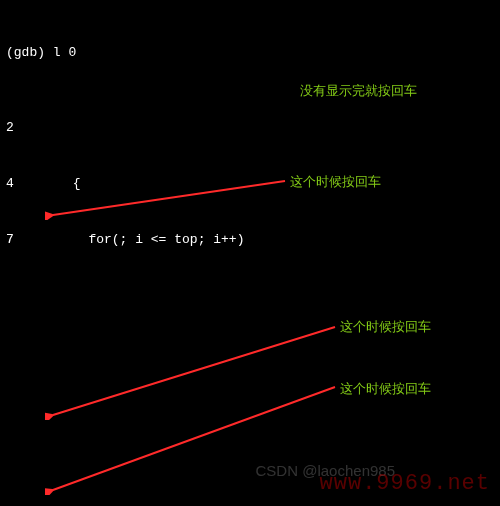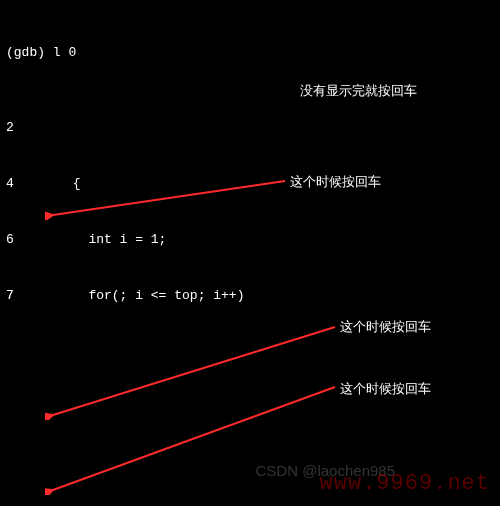--- a/index.html
+++ b/index.html
@@ -30,21 +30,21 @@
     text-align: left;
   }
   .code {
     display: inline-block;
   }
   .prompt {
     display: inline-block;
   }
   .annot {
     position: absolute;
-    color: #ffffff;
+    color: #84cc16;
     font-family: "SimSun", "Songti SC", serif;
     font-size: 13px;
     white-space: nowrap;
   }
   svg.arrow {
     position: absolute;
     pointer-events: none;
   }
   .watermark1 {
     position: absolute;
@@ -65,21 +65,20 @@
   }
 </style>
 </head>
 <body>
 
 <div class="term">
   <div class="row"><span class="prompt">(gdb) l 0</span></div>
 
   <div class="row"><span class="lno">2</span><span class="code"></span></div>
   <div class="row"><span class="lno">4</span><span class="code">      {</span></div>
-  <div class="row"><span class="lno">6</span><span class="code">        int i = 1;</span></div>
   <div class="row"><span class="lno">7</span><span class="code">        for(; i &lt;= top; i++)</span></div>
   
   
   
 
   
 
   
   
   

